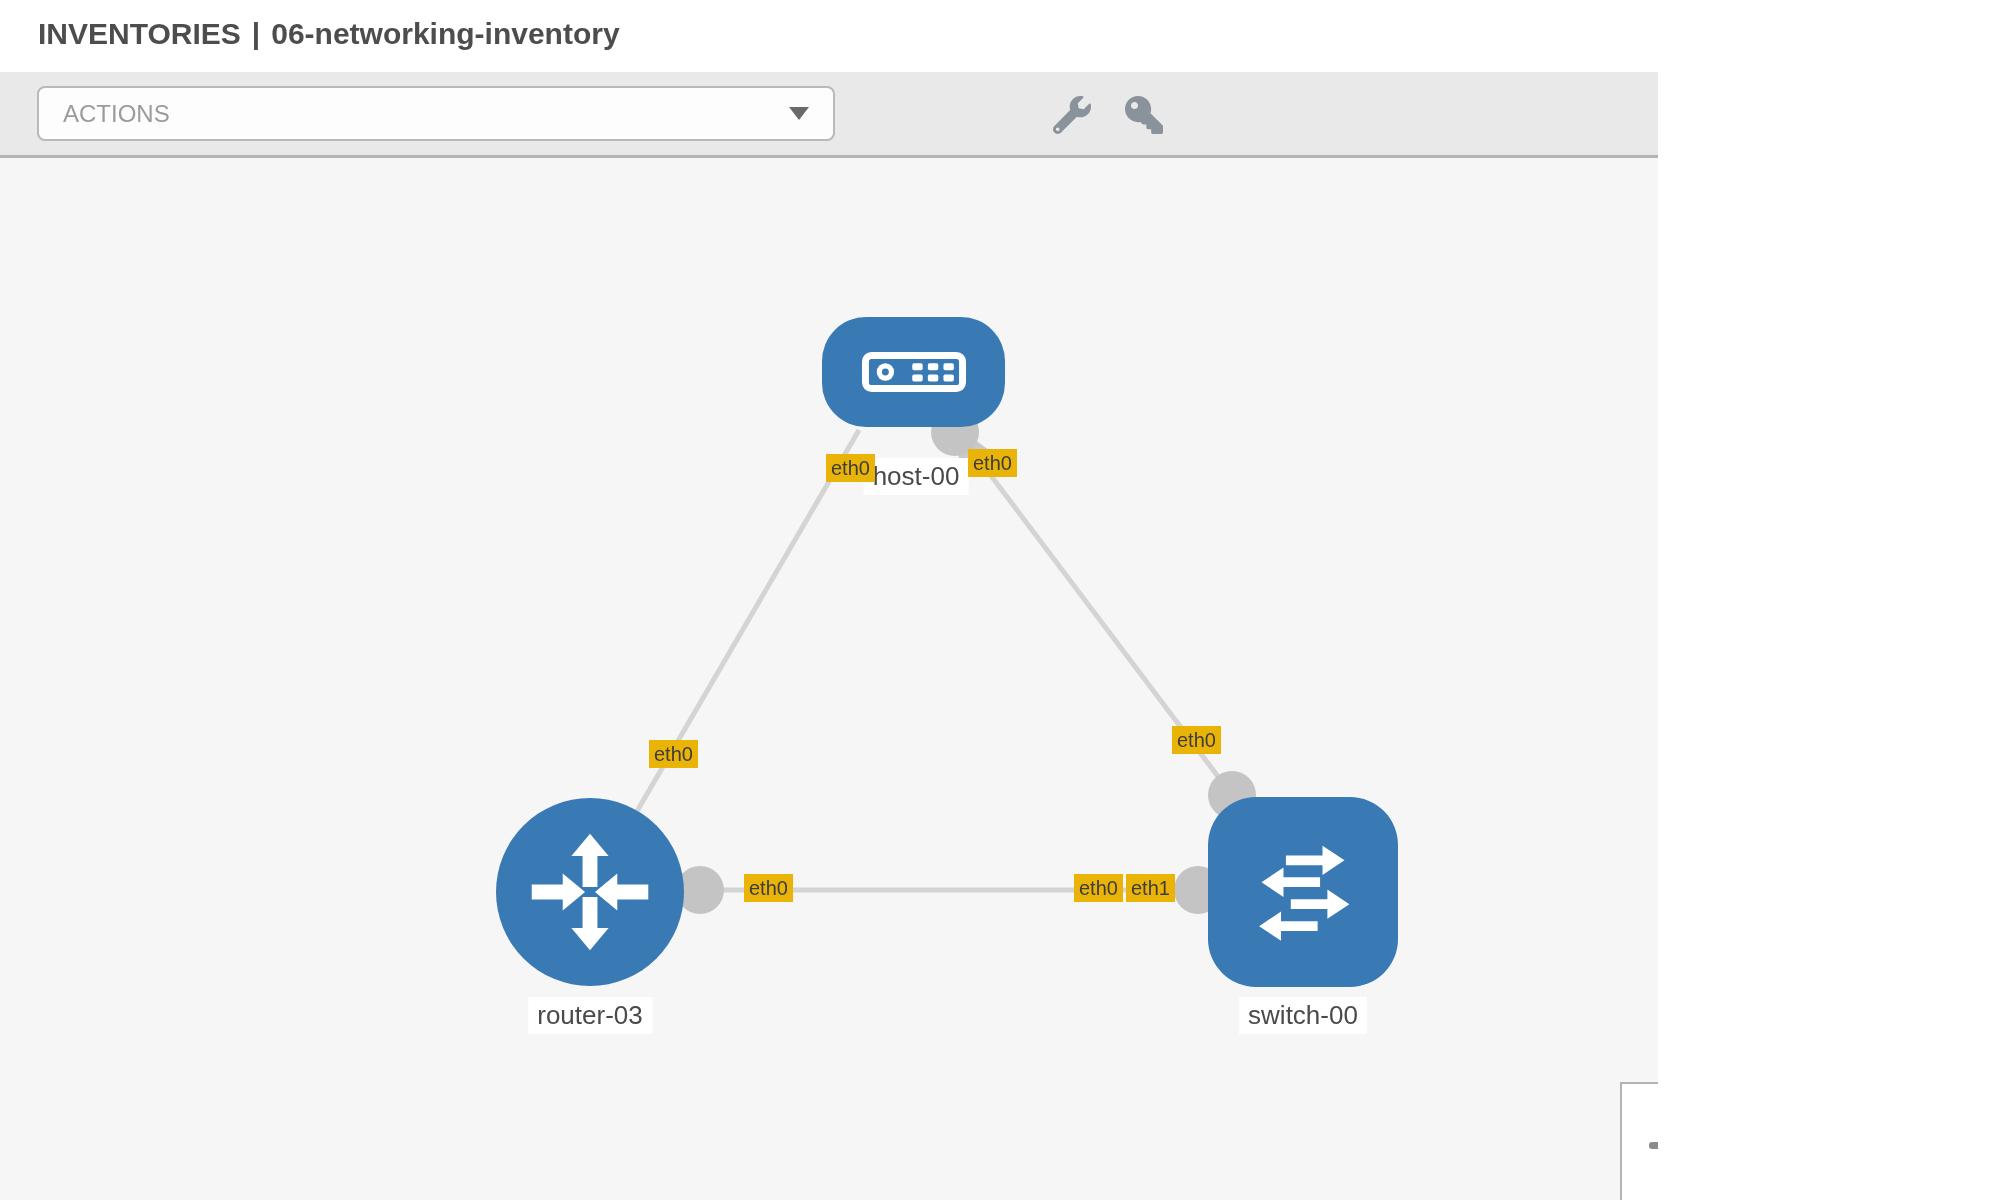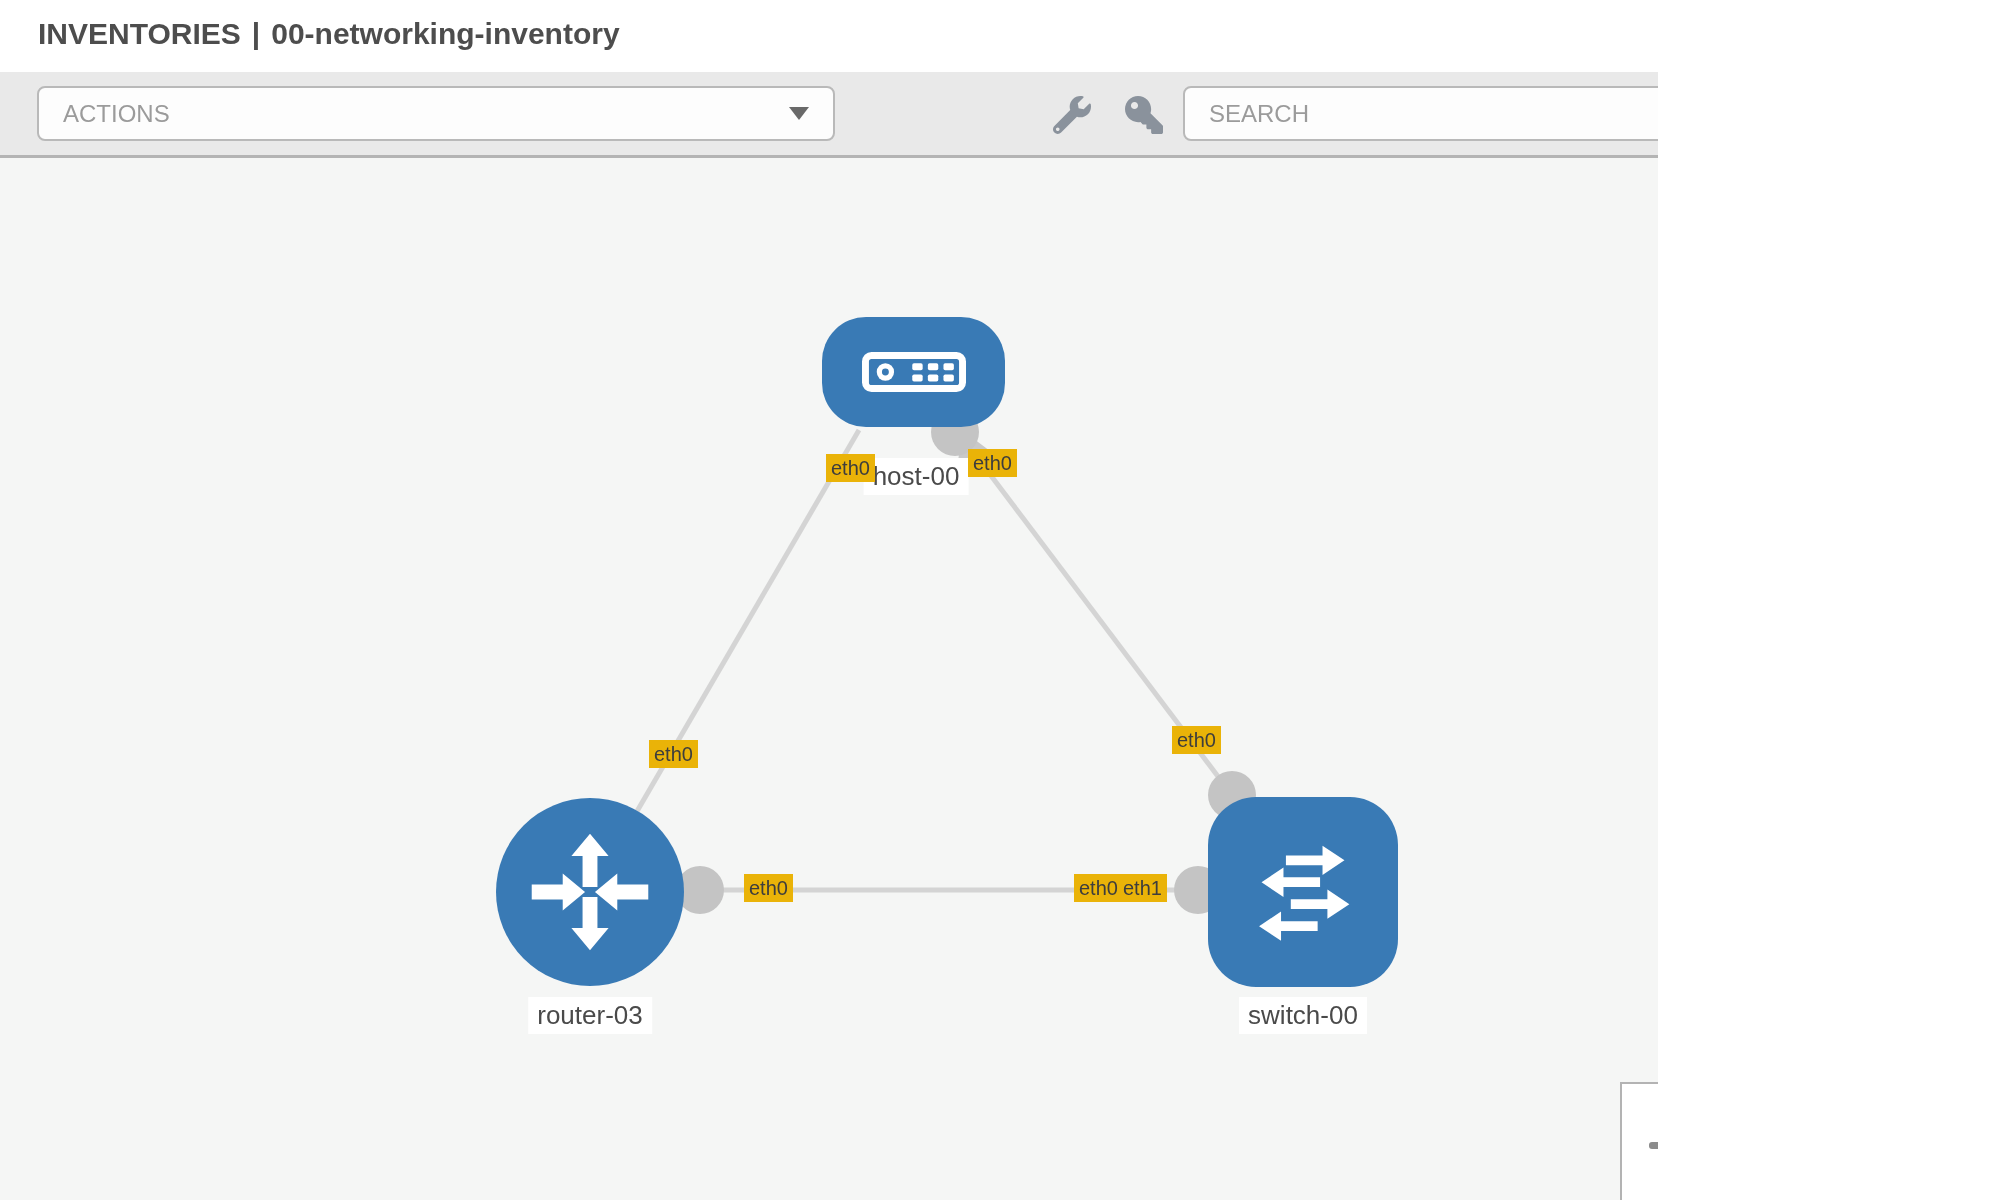--- a/index.html
+++ b/index.html
@@ -43,21 +43,21 @@
 
   .node-label {
     position:absolute; z-index:4; background:#ffffff; color:#4a4a4a; font-size:26px; line-height:1.25;
     padding:2px 9px; white-space:nowrap; transform:translateX(-50%);
   }
   .if-label {
     position:absolute; z-index:4; background:#eab308; color:#3d3d3d; font-size:20px; line-height:1.2;
     padding:2px 5px; white-space:nowrap;
   }
   .if-label.under { z-index:3; }
-  .if-label.over  { z-index:4; }
+  .if-label.over  { z-index:4;margin-left:8px; }
 
   
   .zoom-panel {
     position:absolute; left:1620px; top:924px; width:420px; height:150px;
     background:#ffffff; border:2px solid #b3b3b3; z-index:5;
   }
   .zoom-level { position:absolute; left:202px; top:8px; transform:translateX(-50%); font-size:22px; color:#3a3a3a;margin-top:12px; }
   .zoom-track {
     position:absolute; left:70px; top:49px; width:268px; height:22px;
     background:#fff; border:2px solid #b3b3b3; border-radius:11px; cursor:pointer;
@@ -70,21 +70,21 @@
 </style>
 </head>
 <body>
 
 <div id="app">
 
   <div class="header">
     <div class="title">
       <span>INVENTORIES</span>
       <span>|</span>
-      <span>00-networking-inventory</span>
+      <span>06-networking-inventory</span>
     </div>
     <div class="close-btn">
       <span>
         <svg width="20" height="20" viewBox="0 0 20 20">
           <line x1="4" y1="4" x2="16" y2="16" stroke="#fff" stroke-width="6" stroke-linecap="round"></line>
           <line x1="16" y1="4" x2="4" y2="16" stroke="#fff" stroke-width="6" stroke-linecap="round"></line>
         </svg>
       </span>
     </div>
   </div>
@@ -101,24 +101,20 @@
       </svg>
     </div>
     <div class="tool-icon icon-key">
       <svg viewBox="0 0 512 512">
         <g transform="translate(512,0) scale(-1,1)">
           <path d="M512 176.001C512 273.203 433.202 352 336 352c-11.22 0-22.19-1.062-32.827-3.069l-24.012 27.014A23.999 23.999 0 0 1 261.223 384H224v40c0 13.255-10.745 24-24 24h-40v40c0 13.255-10.745 24-24 24H24c-13.255 0-24-10.745-24-24v-78.059c0-6.365 2.529-12.47 7.029-16.971l161.802-161.802C163.108 219.422 160 198.054 160 176 160 78.798 238.797.001 335.999 0 433.488-.001 512 78.511 512 176.001zM336 128c0 26.51 21.49 48 48 48s48-21.49 48-48-21.49-48-48-48-48 21.49-48 48z"></path>
         </g>
       </svg>
     </div>
 
-    <div class="select select-search">
-      <span>SEARCH</span>
-      <span class="caret"></span>
-    </div>
   </div>
 
   <div class="canvas">
 
     <svg class="links-layer" width="2014" height="1042">
       <line x1="859" y1="272" x2="590" y2="734" stroke="#d4d4d4" stroke-width="5"></line>
       <line x1="958" y1="274" x2="1232" y2="637" stroke="#d4d4d4" stroke-width="5"></line>
       <line x1="695" y1="732" x2="1205" y2="732" stroke="#d4d4d4" stroke-width="5"></line>
       <polygon points="962,272 994,296 958,304" fill="#c9c9c9"></polygon>
     </svg>

